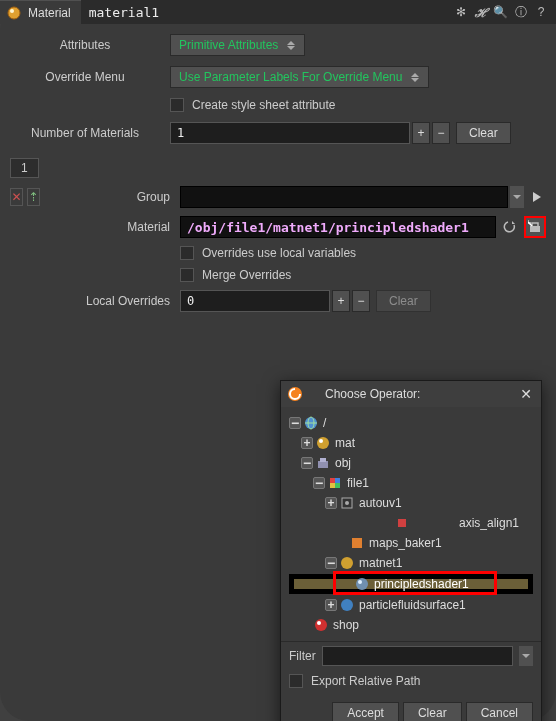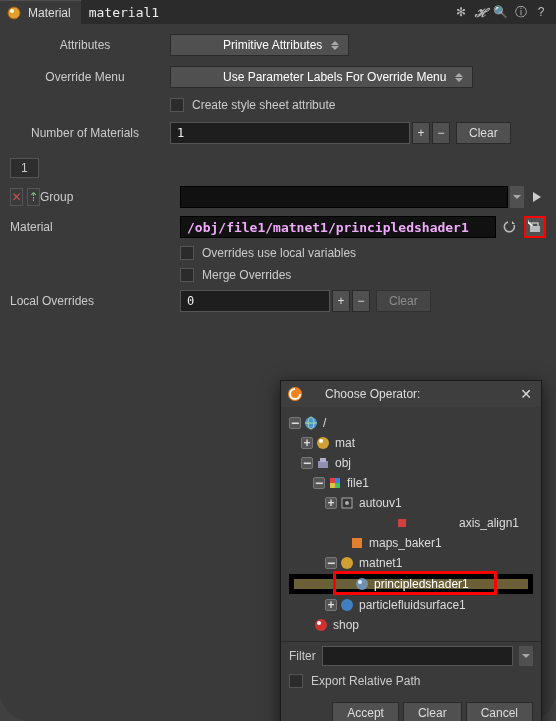--- a/index.html
+++ b/index.html
@@ -13,36 +13,36 @@
   .tab .name { color: #ddd; font-size: 12px; }
   .title-field { flex: 1; padding: 0 8px; color: #eee; font-family: monospace; font-size: 13px; }
   .header-btns { display: flex; gap: 2px; padding: 0 6px; }
   .hbtn { width: 18px; height: 18px; display: flex; align-items: center; justify-content: center; color: #bbb; cursor: pointer; }
   
   
   .params { padding: 10px 10px 4px 10px; }
   .row { display: flex; align-items: center; margin-bottom: 10px; }
   .lbl { width: 160px; text-align: center; padding-right: 10px; color: #ccc; }
   .dropdown { display: flex; align-items: center; background: #505050; height: 22px; padding: 0 8px; border: 1px solid #2a2a2a; cursor: pointer; }
-  .dropdown .dtxt { color: #ffffff; margin-left: 44px; }
+  .dropdown .dtxt { color: #22c55e; }
   .dropdown .dcaret { margin-left: 8px; width: 10px; display: flex; flex-direction: column; align-items: center; gap: 1px; }
   .caret-up { width:0;height:0;border-left:4px solid transparent;border-right:4px solid transparent;border-bottom:4px solid #aaa; }
   .caret-dn { width:0;height:0;border-left:4px solid transparent;border-right:4px solid transparent;border-top:4px solid #aaa; }
   .chk { width: 14px; height: 14px; background: #2b2b2b; border: 1px solid #555; margin-right: 8px; cursor: pointer; }
   .chklabel { color: #ccc; }
   .numinput { background: #1e1e1e; border: 1px solid #555; color: #eee; height: 22px; width: 240px; padding: 0 6px; font-family: monospace; }
   .spin { width: 18px; height: 22px; background: #505050; border: 1px solid #2a2a2a; color: #ddd; display: flex; align-items: center; justify-content: center; cursor: pointer; margin-left: 2px; }
   .btn { background: #505050; border: 1px solid #2a2a2a; color: #ddd; height: 22px; padding: 0 12px; margin-left: 6px; cursor: pointer; display: flex; align-items: center; }
   
   .mini-tabs { display: flex; padding: 0 10px; }
   .mini-tab { background: #2d2d2d; border: 1px solid #555; padding: 2px 10px; cursor: pointer; color: #ccc; }
   
   .sect2 { padding: 8px 10px; }
   .row2 { display: flex; align-items: center; margin-bottom: 8px; }
-  .lbl2 { width: 170px; padding-right: 18px; color: #ccc; }
+  .lbl2 { width: 170px; text-align: right; padding-right: 10px; color: #ccc; }
   .del-btn { width: 18px; height: 18px; border: 1px solid #555; background: #3a3a3a; color: #d05050; display: flex; align-items: center; justify-content: center; cursor: pointer; margin-right: 4px; }
   .add-btn { width: 18px; height: 18px; border: 1px solid #555; background: #3a3a3a; color: #80c080; display: flex; align-items: center; justify-content: center; cursor: pointer; }
   .grp-input { flex: 1; background: #111; border: 1px solid #000; height: 22px; color: #eee; padding: 0 6px; }
   .grp-caret { width: 14px; height: 22px; background: #505050; display: flex; align-items: center; justify-content: center; margin-left: 2px; cursor: pointer; }
   .play-btn { width: 18px; height: 22px; display: flex; align-items: center; justify-content: center; cursor: pointer; margin-left: 4px; color: #ccc; }
   .mat-input { flex: 1; background: #111; border: 1px solid #000; height: 22px; color: #f0abfc; padding: 0 6px; font-family: monospace; font-weight: bold; font-size: 13px; }
   .undo-btn { width: 20px; height: 22px; display: flex; align-items: center; justify-content: center; margin-left: 4px; cursor: pointer; color: #bbb; }
   .picker-btn { width: 22px; height: 22px; background: #505050; border: 2px solid #f00; margin-left: 4px; cursor: pointer; display: flex; align-items: center; justify-content: center; }
   .numinput-sm { background: #1e1e1e; border: 1px solid #555; color: #eee; height: 22px; width: 150px; padding: 0 6px; font-family: monospace; }
   .btn-disabled { opacity: 0.5; cursor: default; }

